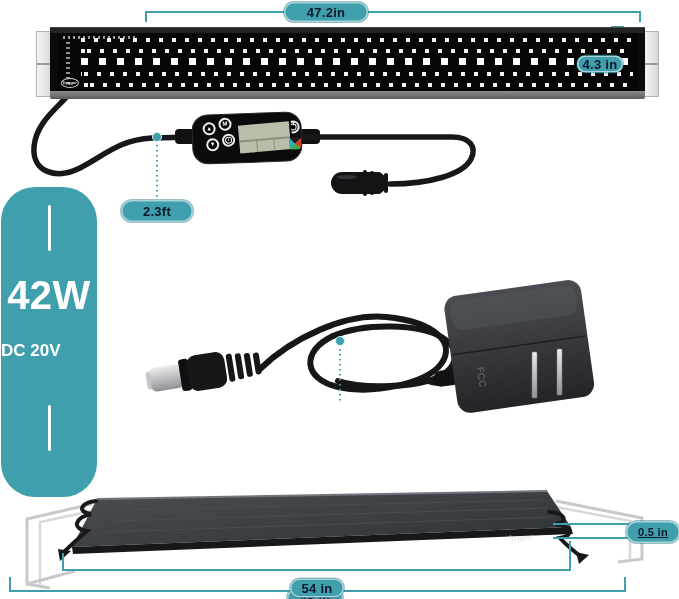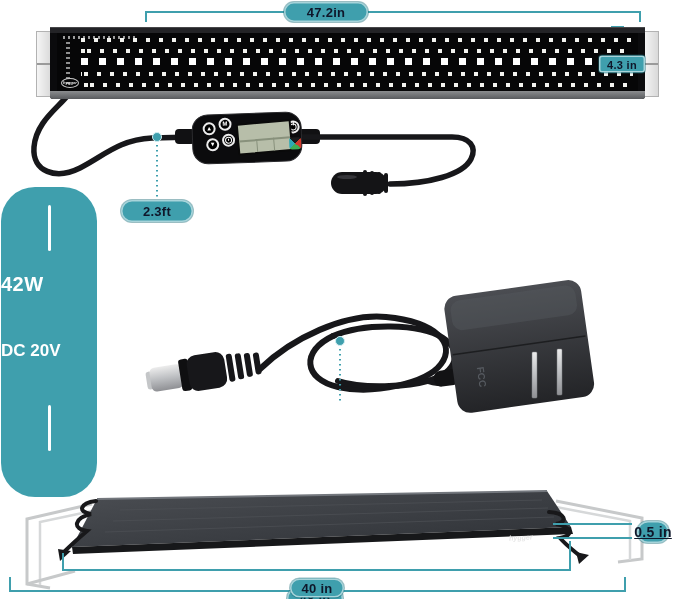--- a/index.html
+++ b/index.html
@@ -11,24 +11,24 @@
   
   .pill {
     position:absolute; transform:translate(-50%,-50%);
     display:flex; align-items:center; justify-content:center;
     background:var(--accent); color:#0f172a; font-weight:700;
     border-radius:12px; letter-spacing:.3px;
     box-shadow: inset 0 0 0 1.5px rgba(255,255,255,.55), 0 0 0 1px rgba(32,108,120,.45);
     white-space:nowrap; z-index:6;
   }
   .pill-barwidth  { left:326px; top:12px;  width:84px; height:20px; font-size:13px; }
-  .pill-barheight { left:622px; top:64px;  width:46px; height:17px; font-size:11px; border-radius:3px; }
+  .pill-barheight { left:600px; top:64px;  width:46px; height:17px; font-size:13px; border-radius:8px; }
   .pill-ctlcable  { left:157px; top:211px; width:72px; height:22px; font-size:13px; }
   .pill-adpcable  { left:340px; top:417px; width:74px; height:22px; font-size:13px; }
-  .pill-thick     { left:653px; top:532px; width:32px; height:22px; font-size:14px;text-decoration:underline; }
+  .pill-thick     { left:653px; top:532px; width:54px; height:22px; font-size:11px;text-decoration:underline; }
   .pill-bodyw     { left:315px; top:566px; width:56px; height:19px; font-size:13px;margin-top:32px; }
   .pill-extw      { left:317px; top:588px; width:54px; height:19px; font-size:13px; }
 
   
   .ledbar { position:absolute; left:0; top:0; z-index:2; }
   .bracket { position:absolute; width:16px; height:66px; top:31px;
     background:linear-gradient(90deg,#f5f5f5,#d9d9d9); border:1px solid #b2b2b2; box-sizing:border-box; }
   .bracket.left  { left:36px; }
   .bracket.right { left:643px; }
   .bracket::after { content:''; position:absolute; left:0; right:0; top:31px; height:2px; background:#9a9a9a; }
@@ -76,21 +76,21 @@
   .lcd .div-v1 { left:33%; } .lcd .div-v2 { left:66%; }
   .rgb-wheel { position:absolute; left:96px; top:25px; width:12px; height:12px; transform:rotate(0deg); border-radius:3px;
     background:conic-gradient(from 45deg,#cf3b2e 0 90deg,#3fae57 90deg 180deg,#2fa9b4 180deg 270deg,#1b1b1d 270deg 360deg); }
 
   
   .spec-panel { position:absolute; left:1px; top:187px; width:96px; height:310px;
     background:var(--accent); border-radius:34px; color:#fff; z-index:2; }
   .p-line { position:absolute; left:47px; width:2.5px; background:#fff; border-radius:2px; }
   .p-line.top { top:18px; height:46px; }
   .p-line.bot { top:218px; height:46px; }
-  .p-watt { position:absolute; top:86px; width:100%; font-size:20px; font-weight:700; letter-spacing:.5px; }
+  .p-watt { position:absolute; top:86px; width:100%; text-align:center; font-size:40px; font-weight:700; letter-spacing:.5px; }
   .p-volt { position:absolute; top:154px; width:100%; text-align:left; font-size:17px; font-weight:700; }
   .p-amp  { position:absolute; top:176px; width:100%; text-align:center; font-size:17px; font-weight:700; }
 </style>
 </head>
 <body style="--accent: #3F9FAD;">
 
 <div class="stage">
 
   <svg class="art" width="679" height="599" viewBox="0 0 679 599">
     <defs>
@@ -263,15 +263,15 @@
     <div class="p-watt">42W</div>
     <div class="p-volt">DC 20V</div>
     <div class="p-line bot"></div>
   </div>
 
   <div class="pill pill-barwidth">47.2in</div>
   <div class="pill pill-barheight">4.3 in</div>
   <div class="pill pill-ctlcable">2.3ft</div>
   <div class="pill pill-thick">0.5 in</div>
   <div class="pill pill-bodyw">48 in</div>
-  <div class="pill pill-extw">40 in</div>
+  <div class="pill pill-extw">54 in</div>
 
 </div>
 
 </body></html>

